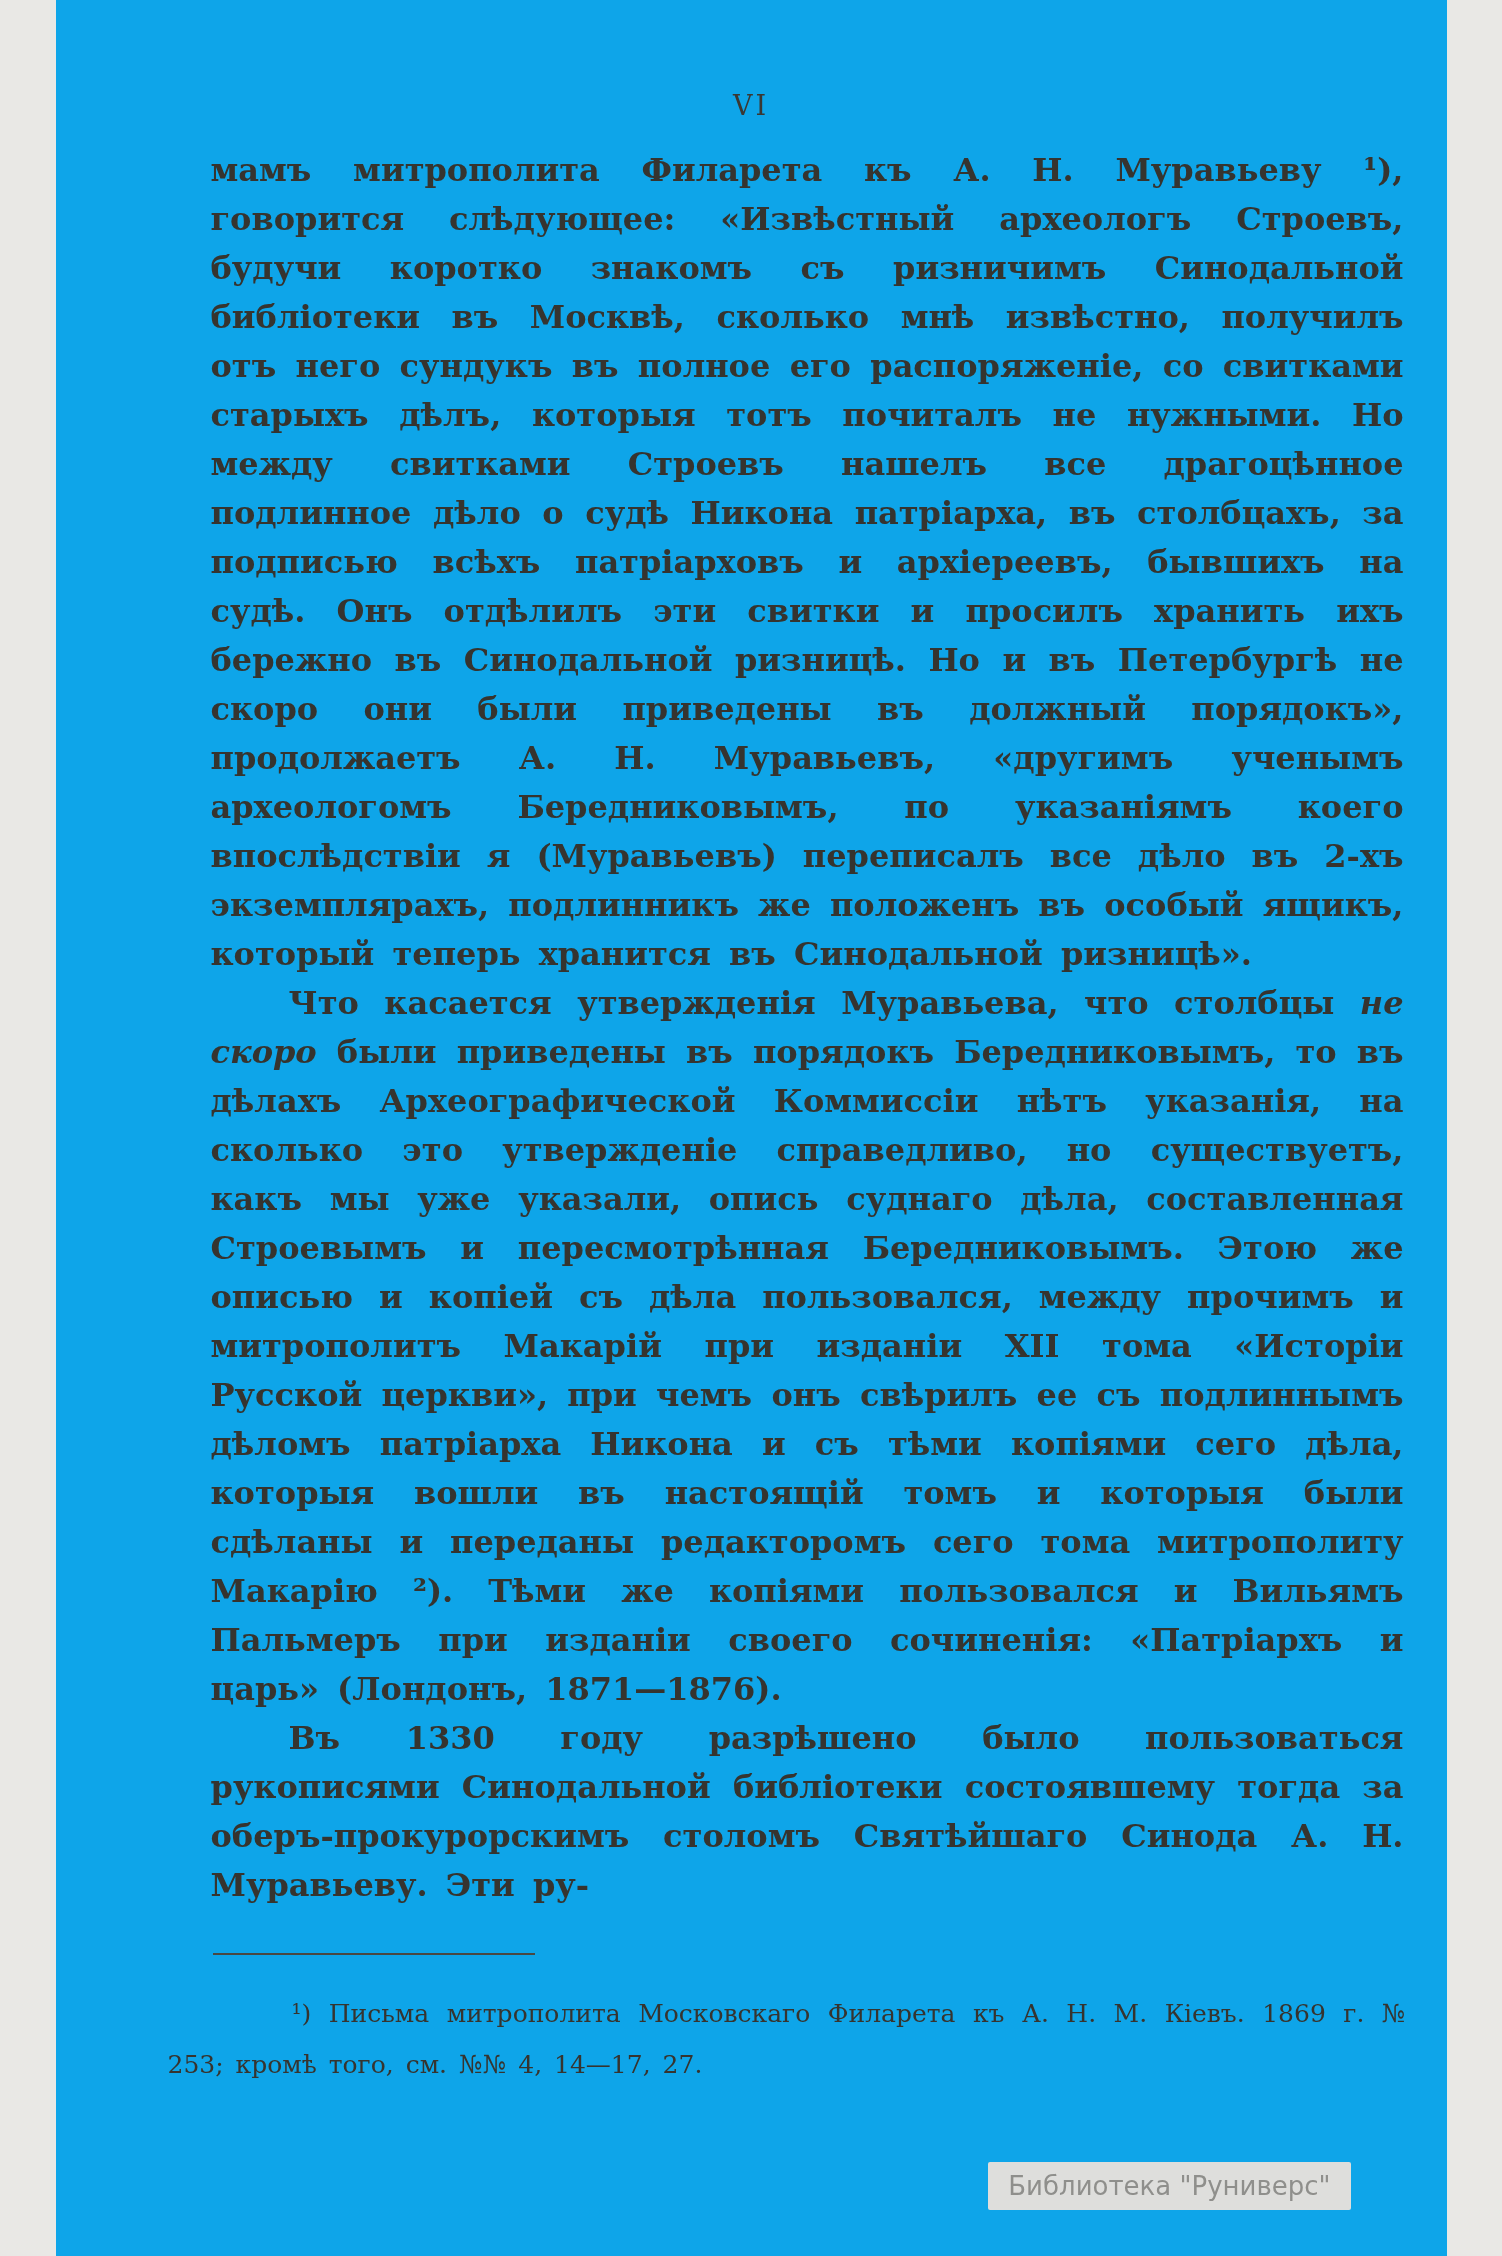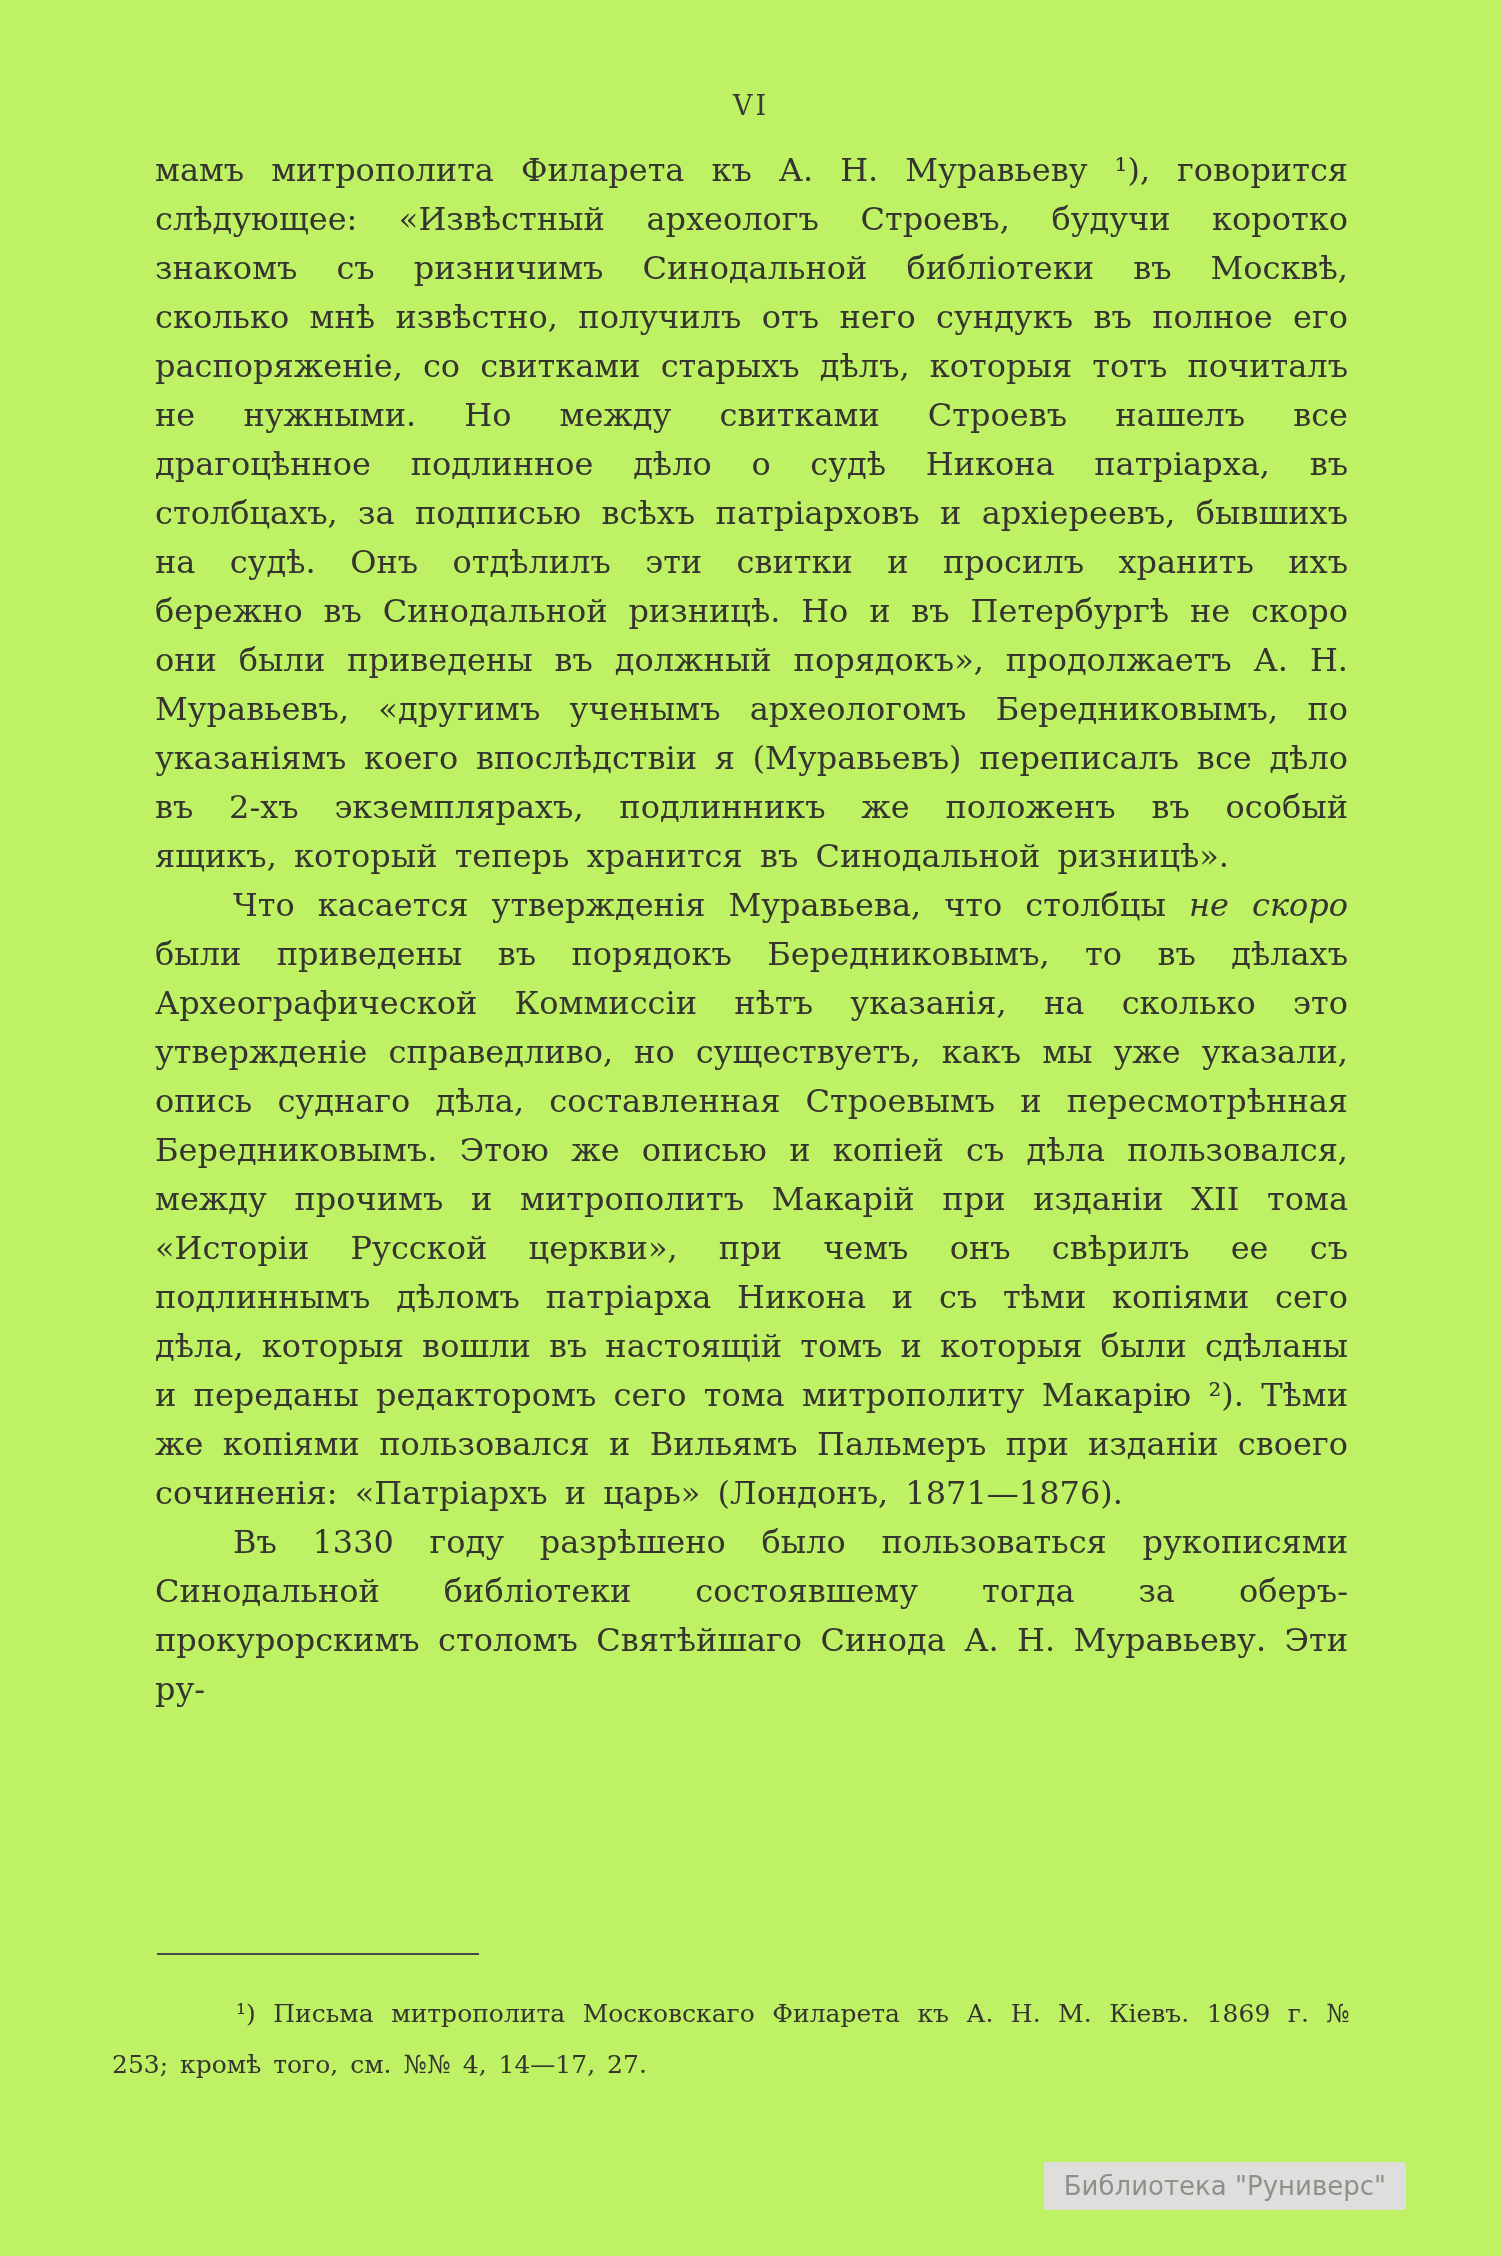--- a/index.html
+++ b/index.html
@@ -1,22 +1,22 @@
 <!DOCTYPE html>
 <html><head>
 <meta charset="utf-8">
 <style>
   * { margin: 0; padding: 0; box-sizing: border-box; }
   html, body { background: #e9e8e5; }
   .page {
     position: relative;
-    width: 1502px;
+    width: 1391px;
     height: 2256px;
     margin: 0 auto;
-    background: #bef264;
+    background: #0ea5e9;
     font-family: "DejaVu Serif", serif;
     color: #36342f;
     overflow: hidden;
   }
   .page-number {
     position: absolute;
     top: 90px;
     left: 0;
     right: 0;
     text-align: center;
@@ -27,21 +27,21 @@
   .text-block {
     position: absolute;
     left: 155px;
     top: 146px;
     width: 1193px;
     font-size: 32px;
     line-height: 49px;
     text-align: justify;
     word-spacing: 7px;
   }
-  .para { text-indent: 78px; }
+  .para { text-indent: 78px; font-weight: bold; }
   .para.no-indent { text-indent: 0; }
   .para em { font-style: italic; }
   .footnote-rule {
     position: absolute;
     left: 157px;
     top: 1953px;
     width: 322px;
     height: 2px;
     background: #4a4842;
   }

